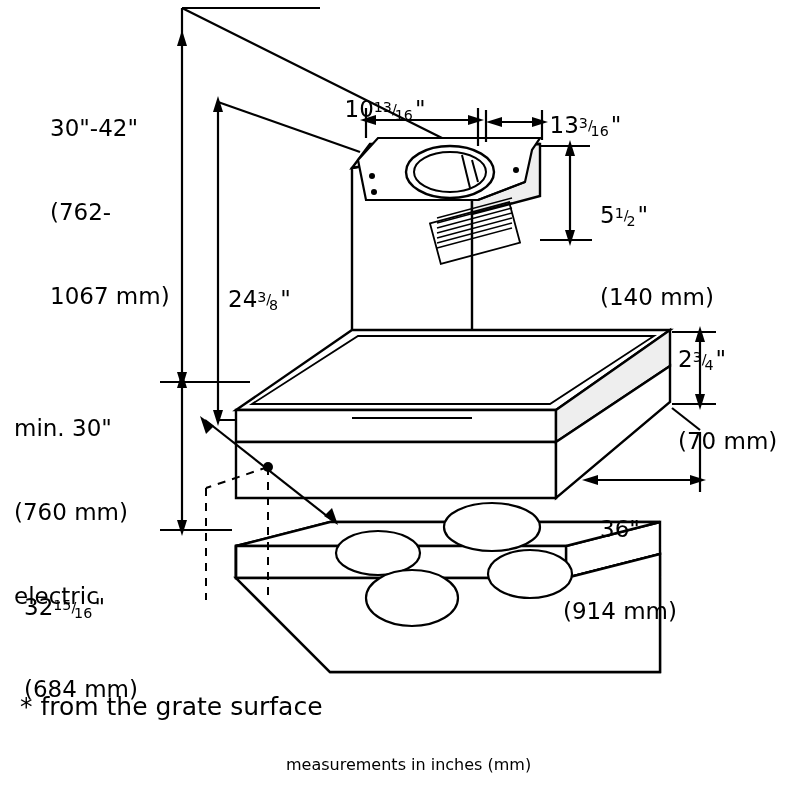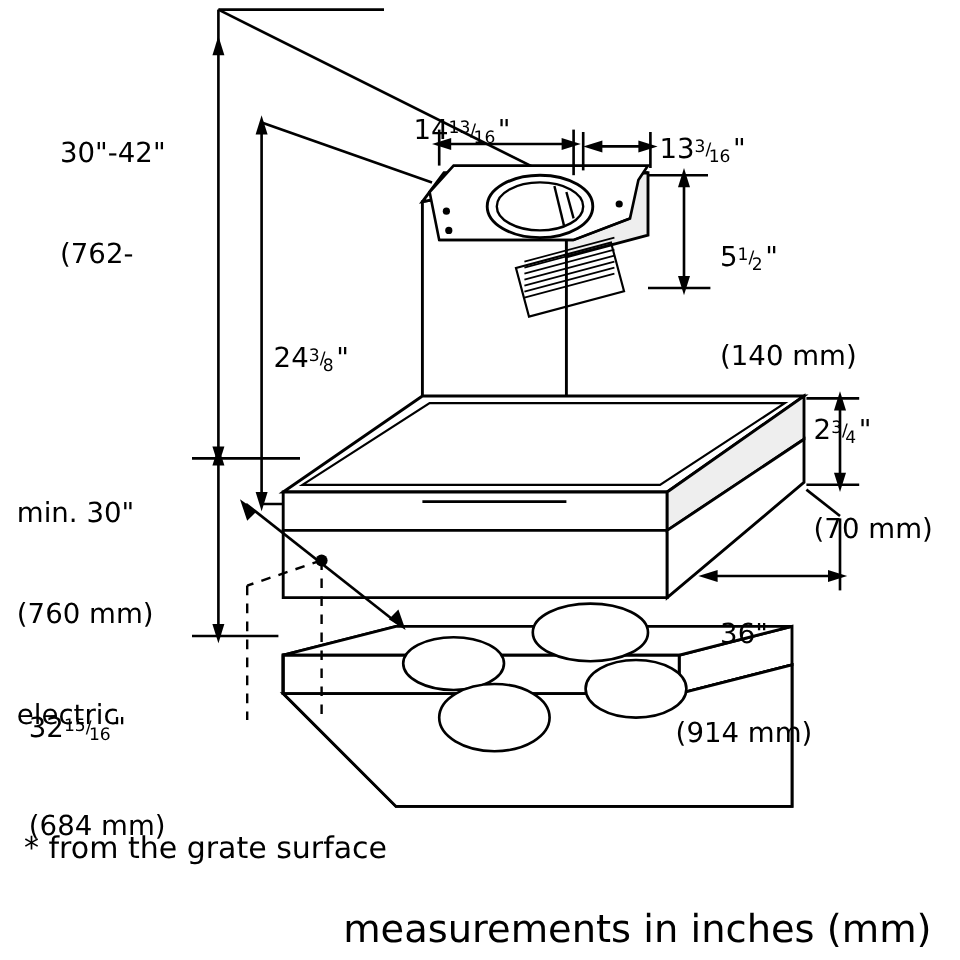--- a/index.html
+++ b/index.html
@@ -179,24 +179,25 @@
       <line x1="588" y1="480" x2="700" y2="480"></line>
       <polygon points="582,480 598,475 598,485" fill="#000" stroke="none"></polygon>
       <polygon points="706,480 690,475 690,485" fill="#000" stroke="none"></polygon>
       <line x1="700" y1="432" x2="700" y2="492"></line>
     </g>
   </svg>
 
   <div class="lbl lead" style="left:50px; top:58px; width:175px; text-align:left;">
     <div>30"-42"</div>
     <div>(762-</div>
+    <div>1067 mm)</div>
   </div>
 
   <div class="lbl ctr" style="left:290px; top:42px; width:190px;">
-    <div><span>14</span><span class="frac"><span>13</span><span class="sl">/</span><span class="den">16</span></span><span>"</span></div>
+    <div><span>10</span><span class="frac"><span>13</span><span class="sl">/</span><span class="den">16</span></span><span>"</span></div>
   </div>
 
   <div class="lbl ctr" style="left:498px; top:58px; width:175px;">
     <div><span>13</span><span class="frac"><span>3</span><span class="sl">/</span><span class="den">16</span></span><span>"</span></div>
   </div>
 
   <div class="lbl" style="left:600px; top:148px; width:180px; text-align:left;">
     <div><span>5</span><span class="frac"><span>1</span><span class="sl">/</span><span class="den">2</span></span><span>"</span></div>
     <div>(140 mm)</div>
   </div>
@@ -221,15 +222,15 @@
     <div>(914 mm)</div>
   </div>
 
   <div class="lbl" style="left:24px; top:540px; width:200px; text-align:left;">
     <div><span>32</span><span class="frac"><span>15</span><span class="sl">/</span><span class="den">16</span></span><span>"</span></div>
     <div>(684 mm)</div>
   </div>
 
   <div class="lbl" style="left:20px; top:692px; width:520px; text-align:left; font-size:25px;">* from the grate surface</div>
 
-  <div class="lbl" style="left:286px; top:756px; width:500px; text-align:left; font-size:32px;">measurements in inches (mm)</div>
+  <div class="lbl" style="left:286px; top:756px; width:500px; text-align:left; font-size:16px;">measurements in inches (mm)</div>
 
 </div>
 
 </body></html>

